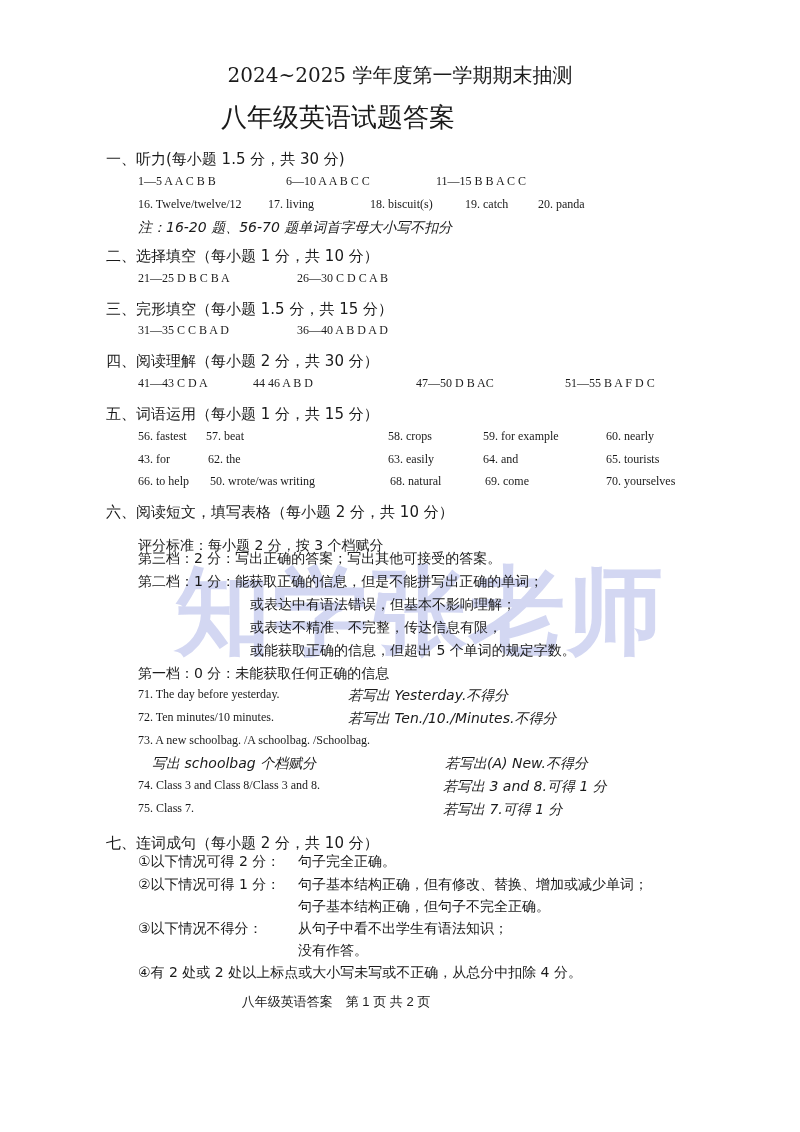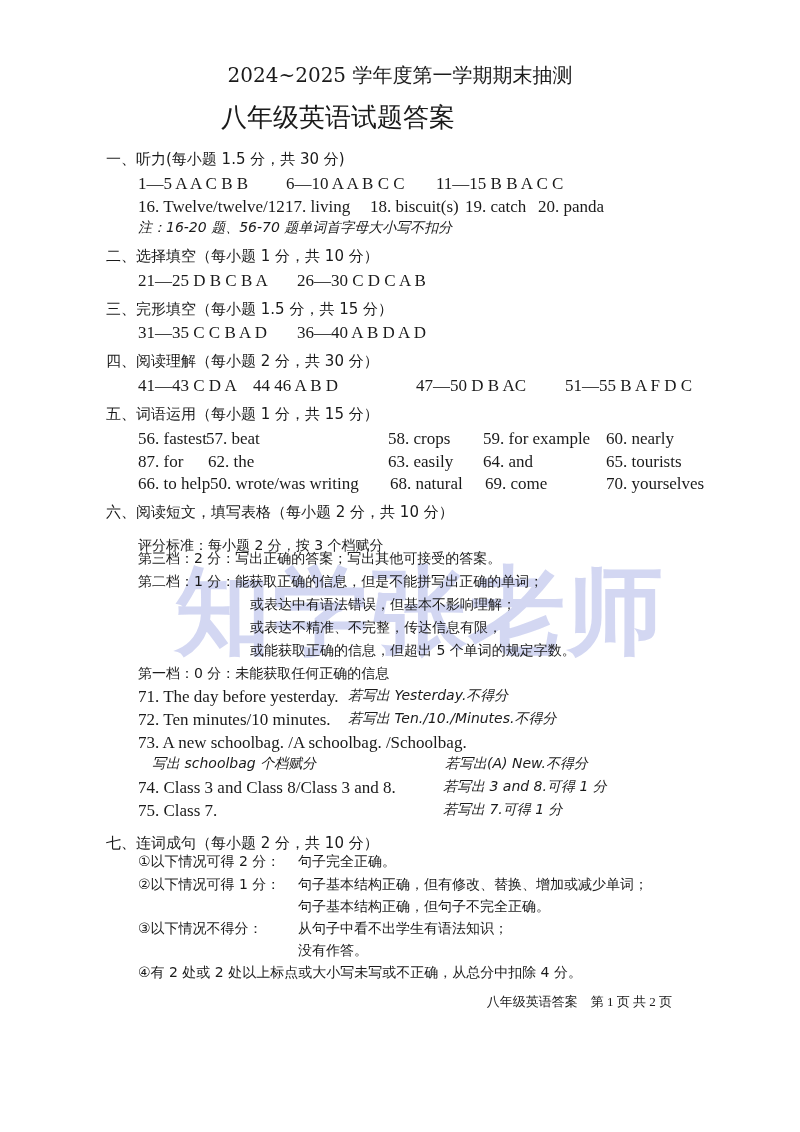--- a/index.html
+++ b/index.html
@@ -1,40 +1,40 @@
 <!DOCTYPE html>
 <html><head>
 <meta charset="utf-8">
 <style>
   html, body { margin:0; padding:0; background:#ffffff; }
   body { width:800px; height:1132px; position:relative; overflow:hidden; font-family:"DejaVu Serif","Liberation Serif",serif; color:#1a1a1a; }
   .abs { position:absolute; white-space:nowrap; }
   .t1 { font-size:20px; left:0; width:800px; text-align:center; top:62px; }
   .t2 { font-size:26px; left:0; width:676px; text-align:center; top:100px; }
   .h { font-size:15px; left:106px; font-family:"DejaVu Sans","Liberation Sans",sans-serif; }
-  .r { font-size:17px; font-family:"Liberation Serif","DejaVu Serif",serif; }
+  .r { font-size:12px; font-family:"Liberation Serif","DejaVu Serif",serif; }
   .cn { font-size:14px; font-family:"DejaVu Sans","Liberation Sans",sans-serif; }
   .it { font-style:italic; }
   .wm { position:absolute; left:175px; top:548px; font-size:96px; font-weight:bold; color:rgba(140,150,220,0.38); letter-spacing:2px; font-family:"DejaVu Sans",sans-serif; pointer-events:none; white-space:nowrap;text-align:right; }
-  .foot { font-size:13px; left:0; width:672px; text-align:right; top:993px; font-family:Liberation Serif, serif; }
+  .foot { font-size:13px; left:0; width:672px; text-align:center; top:993px; font-family:Liberation Sans, sans-serif; }
 </style>
 </head>
 <body>
 
 <div class="wm">知学张老师</div>
 
 <div class="abs t1">2024~2025 学年度第一学期期末抽测</div>
 <div class="abs t2">八年级英语试题答案</div>
 
 <div class="abs h" style="top:150px">一、听力(每小题 1.5 分，共 30 分)</div>
 <div class="abs r" style="top:174px;left:138px">1—5 A A C B B</div>
 <div class="abs r" style="top:174px;left:286px">6—10 A A B C C</div>
 <div class="abs r" style="top:174px;left:436px">11—15 B B A C C</div>
 <div class="abs r" style="top:197px;left:138px">16. Twelve/twelve/12</div>
-<div class="abs r" style="top:197px;left:285px">17. living</div>
+<div class="abs r" style="top:197px;left:268px">17. living</div>
 <div class="abs r" style="top:197px;left:370px">18. biscuit(s)</div>
 <div class="abs r" style="top:197px;left:465px">19. catch</div>
 <div class="abs r" style="top:197px;left:538px">20. panda</div>
 <div class="abs cn it" style="top:219px;left:138px">注：16-20 题、56-70 题单词首字母大小写不扣分</div>
 
 <div class="abs h" style="top:247px">二、选择填空（每小题 1 分，共 10 分）</div>
 <div class="abs r" style="top:271px;left:138px">21—25 D B C B A</div>
 <div class="abs r" style="top:271px;left:297px">26—30 C D C A B</div>
 
 <div class="abs h" style="top:300px">三、完形填空（每小题 1.5 分，共 15 分）</div>
@@ -46,21 +46,21 @@
 <div class="abs r" style="top:376px;left:253px">44  46 A B D</div>
 <div class="abs r" style="top:376px;left:416px">47—50 D B AC</div>
 <div class="abs r" style="top:376px;left:565px">51—55 B A F D C</div>
 
 <div class="abs h" style="top:405px">五、词语运用（每小题 1 分，共 15 分）</div>
 <div class="abs r" style="top:429px;left:138px">56. fastest</div>
 <div class="abs r" style="top:429px;left:206px">57. beat</div>
 <div class="abs r" style="top:429px;left:388px">58. crops</div>
 <div class="abs r" style="top:429px;left:483px">59. for example</div>
 <div class="abs r" style="top:429px;left:606px">60. nearly</div>
-<div class="abs r" style="top:452px;left:138px">87. for</div>
+<div class="abs r" style="top:452px;left:138px">43. for</div>
 <div class="abs r" style="top:452px;left:208px">62. the</div>
 <div class="abs r" style="top:452px;left:388px">63. easily</div>
 <div class="abs r" style="top:452px;left:483px">64. and</div>
 <div class="abs r" style="top:452px;left:606px">65. tourists</div>
 <div class="abs r" style="top:474px;left:138px">66. to help</div>
 <div class="abs r" style="top:474px;left:210px">50. wrote/was writing</div>
 <div class="abs r" style="top:474px;left:390px">68. natural</div>
 <div class="abs r" style="top:474px;left:485px">69. come</div>
 <div class="abs r" style="top:474px;left:606px">70. yourselves</div>
 

